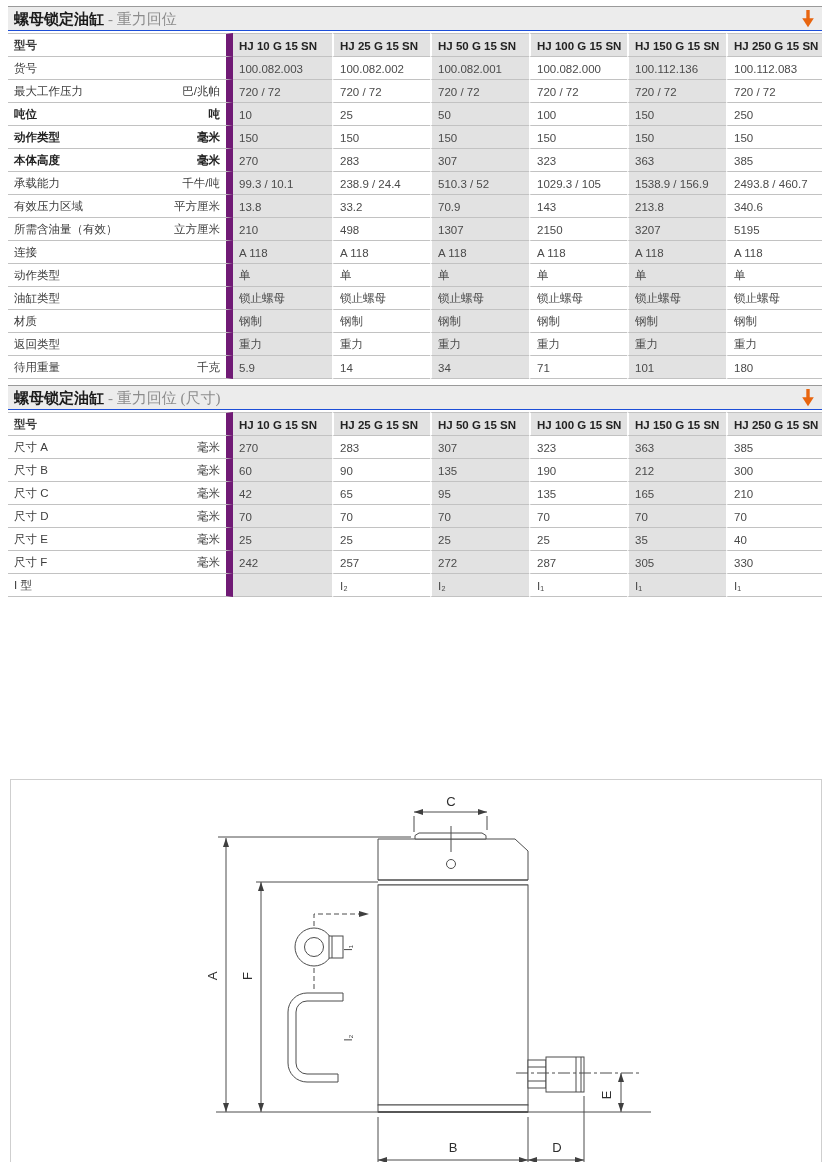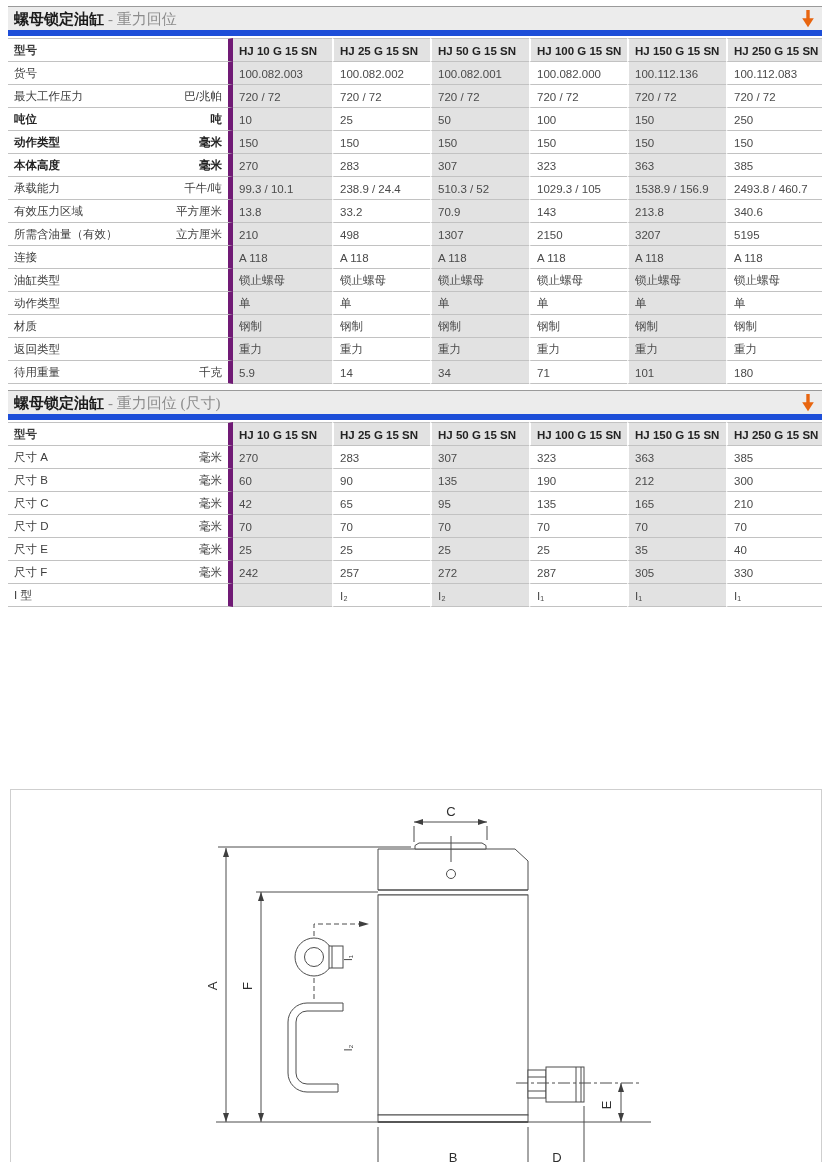--- a/index.html
+++ b/index.html
@@ -1,30 +1,30 @@
 <!DOCTYPE html>
 <html><head>
 <meta charset="utf-8">
 <style>
   html,body{margin:0;padding:0;background:#fff;}
   body{width:830px;height:1162px;font-family:"Liberation Sans",sans-serif;position:relative;overflow:hidden;}
   .sheet{padding:0 8px;}
   
-  .titlebar{margin-top:6px;height:23px;background:#ececec;border-top:1px solid #9a9a9a;border-bottom:6px solid #1d4ed8;
+  .titlebar{margin-top:6px;height:23px;background:#ececec;border-top:1px solid #9a9a9a;border-bottom:1px solid #1d4ed8;
     display:flex;align-items:center;justify-content:space-between;padding:0 6px;}
   .titlebar .title{font-size:15px;line-height:23px;white-space:nowrap;}
   .t-main{font-weight:bold;color:#1b1b1b;}
   .t-sub{color:#8c8c8c;font-weight:normal;margin-left:4px;font-family:"Liberation Serif",serif;}
   .dl-arrow{display:block;}
   
   table.spec{border-collapse:separate;border-spacing:0;table-layout:fixed;width:814px;margin-top:2px;}
   .spec th,.spec td{height:21px;font-size:11.5px;font-weight:normal;text-align:left;vertical-align:middle;
     padding:1px 6px 0 6px;border-bottom:1px solid #c2c2c2;overflow:hidden;white-space:nowrap;}
   .spec thead th{border-top:1px solid #c2c2c2;font-weight:bold;color:#232323;}
-  .spec .lbl{border-right:5px solid #701a75;color:#3c3c3c;}
+  .spec .lbl{border-right:7px solid #701a75;color:#3c3c3c;}
   .spec .lbl .u{float:right;}
   .spec .model{background:#e2e2e2;border-left:2px solid #fff;}
   .spec .model.first{border-left:none;margin-top:16px;}
   .spec td.val{color:#4a4a4a;border-left:2px solid #fff;background:#fff;}
   .spec td.val.first{border-left:none;}
   .spec td.val.shade{background:#e2e2e2;}
   .spec tr.bold .lbl{font-weight:bold;color:#232323;}
   
   .figure-box{margin:182px 0 0 2px;width:810px;height:398px;border:1px solid #cfcfcf;background:#fff;}
   .figure-box svg{display:block;}
@@ -149,36 +149,36 @@
           <tr>
             <td class="lbl"><span class="lt">连接</span></td>
             <td class="val shade first">A 118</td>
             <td class="val">A 118</td>
             <td class="val shade">A 118</td>
             <td class="val">A 118</td>
             <td class="val shade">A 118</td>
             <td class="val">A 118</td>
           </tr>
           <tr>
+            <td class="lbl"><span class="lt">动作类型</span></td>
+            <td class="val shade first">单</td>
+            <td class="val">单</td>
+            <td class="val shade">单</td>
+            <td class="val">单</td>
+            <td class="val shade">单</td>
+            <td class="val">单</td>
+          </tr>
+          <tr>
             <td class="lbl"><span class="lt">油缸类型</span></td>
             <td class="val shade first">锁止螺母</td>
             <td class="val">锁止螺母</td>
             <td class="val shade">锁止螺母</td>
             <td class="val">锁止螺母</td>
             <td class="val shade">锁止螺母</td>
             <td class="val">锁止螺母</td>
-          </tr>
-          <tr>
-            <td class="lbl"><span class="lt">动作类型</span></td>
-            <td class="val shade first">单</td>
-            <td class="val">单</td>
-            <td class="val shade">单</td>
-            <td class="val">单</td>
-            <td class="val shade">单</td>
-            <td class="val">单</td>
           </tr>
           <tr>
             <td class="lbl"><span class="lt">材质</span></td>
             <td class="val shade first">钢制</td>
             <td class="val">钢制</td>
             <td class="val shade">钢制</td>
             <td class="val">钢制</td>
             <td class="val shade">钢制</td>
             <td class="val">钢制</td>
           </tr>

